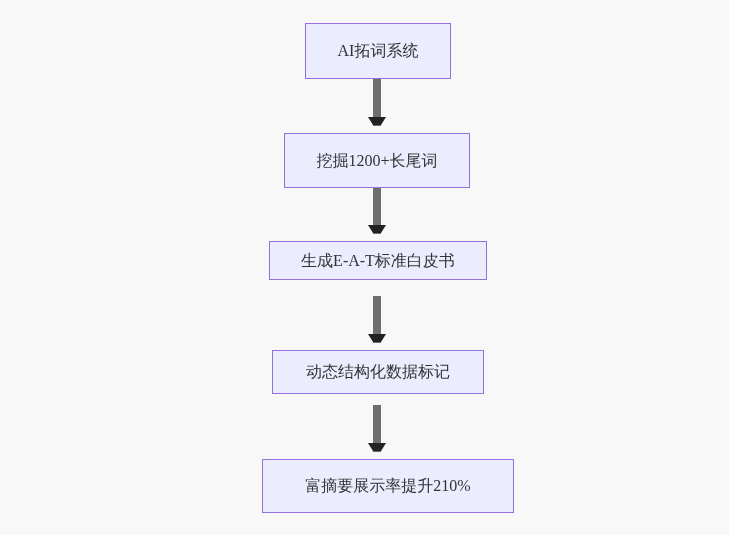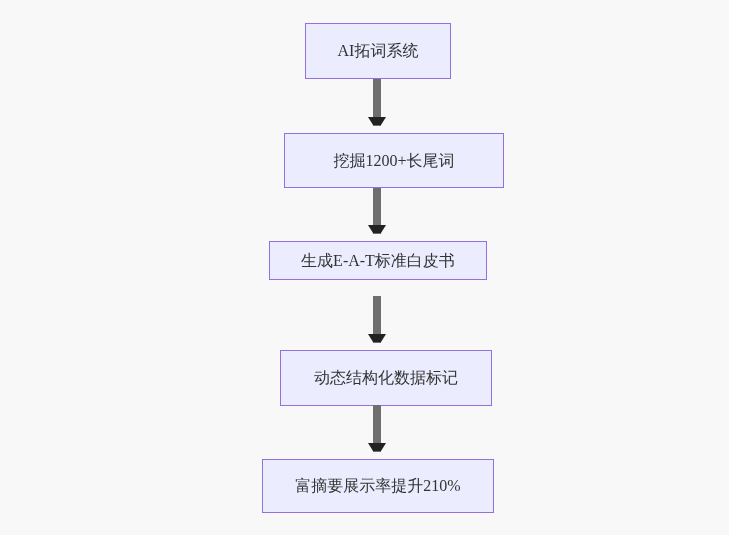--- a/index.html
+++ b/index.html
@@ -31,24 +31,24 @@
     justify-content: center;
     background: var(--node-fill);
     border: 1px solid var(--node-border);
     color: var(--node-text);
     font-size: 16px;
     line-height: 1;
     text-align: center;
     white-space: nowrap;
   }
   .n1 { left: 297px; top: 15px;  width: 146px; height: 56px; }
-  .n2 { left: 276px; top: 125px; width: 220px; height: 55px; }
+  .n2 { left: 276px; top: 125px; width: 186px; height: 55px; }
   .n3 { left: 261px; top: 233px; width: 218px; height: 39px; }
-  .n4 { left: 272px; top: 342px; width: 212px; height: 56px; }
-  .n5 { left: 254px; top: 451px; width: 232px; height: 54px; }
+  .n4 { left: 264px; top: 342px; width: 212px; height: 44px; }
+  .n5 { left: 254px; top: 451px; width: 252px; height: 54px; }
 
   .edge {
     position: absolute;
     left: 369px;
     width: 12px;
     margin-left: -6px;
   }
   .e1 { top: 71px;  height: 54px; }
   .e2 { top: 180px; height: 53px; }
   .e3 { top: 288px; height: 54px; }

